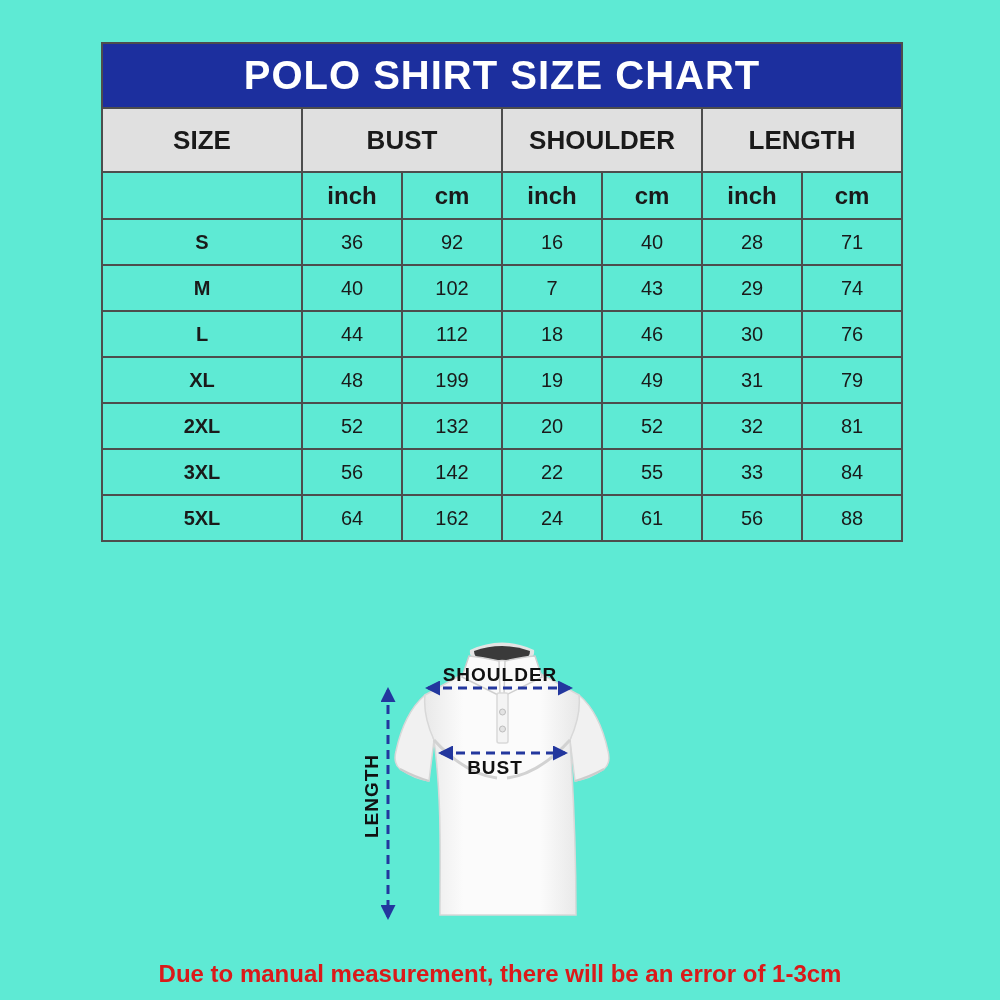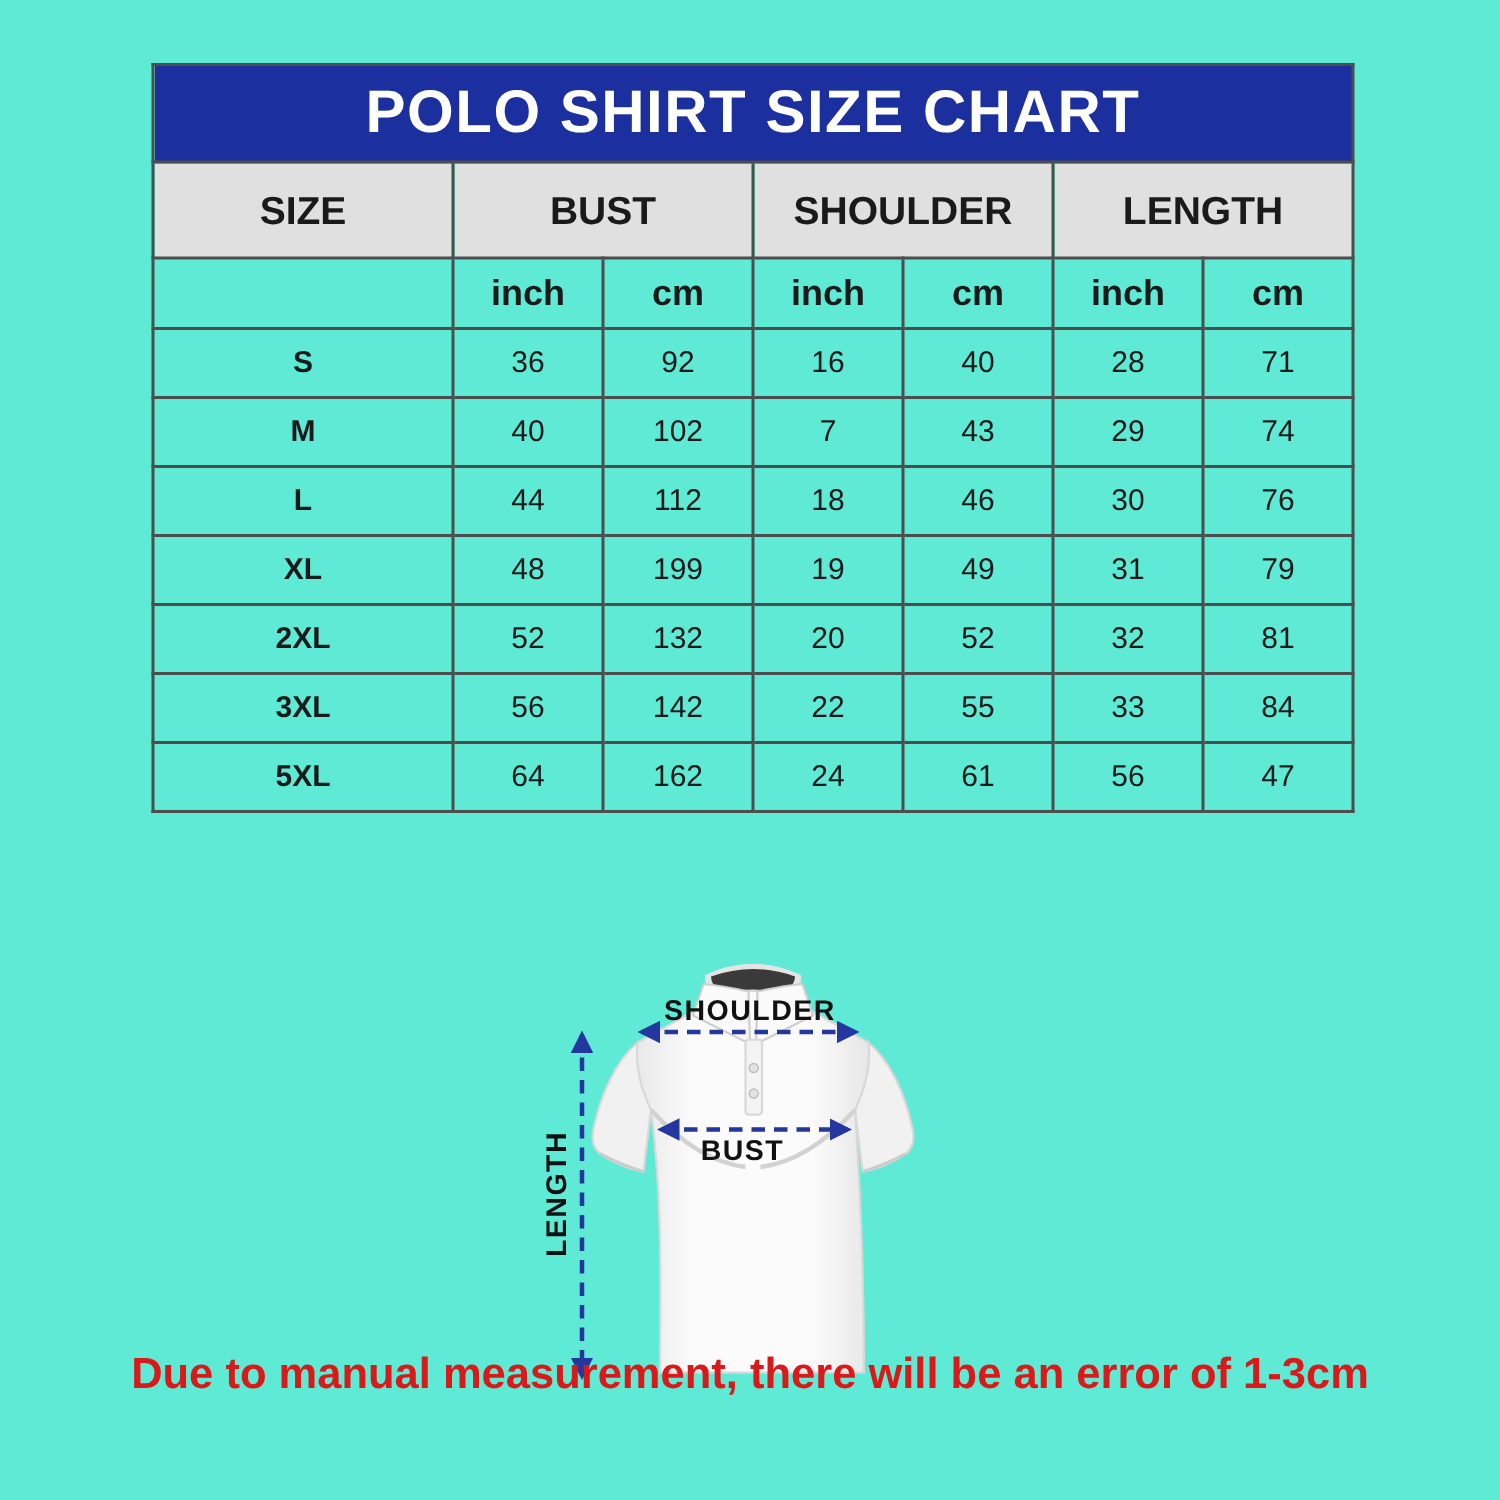--- a/index.html
+++ b/index.html
@@ -45,22 +45,22 @@
   }
   .label-shoulder { left:420px; top:664px; width:160px; }
   .label-bust     { left:435px; top:757px; width:120px; }
   .label-length   {
     left:322px; top:785px; width:100px;
     transform:rotate(-90deg); transform-origin:center center;
   }
 
   
   .note {
-    position:absolute; left:0; top:900px; width:1000px; text-align:center;
-    color:var(--note-red,#da1a1a); font-size:29px; font-weight:bold;
+    position:absolute; left:0; top:960px; width:1000px; text-align:center;
+    color:var(--note-red,#da1a1a); font-size:24px; font-weight:bold;
   }
 </style>
 </head>
 <body>
 
 <div class="page">
 
   <table class="size-chart">
     <colgroup>
       <col style="width:25%">
@@ -145,21 +145,21 @@
         <td>33</td>
         <td>84</td>
       </tr>
       <tr class="data-row">
         <td class="size-cell">5XL</td>
         <td>64</td>
         <td>162</td>
         <td>24</td>
         <td>61</td>
         <td>56</td>
-        <td>47</td>
+        <td>88</td>
       </tr>
     </tbody>
   </table>
 
   <div class="diagram">
     <svg width="280" height="300" viewBox="0 0 280 300" xmlns="http://www.w3.org/2000/svg">
       <defs>
         <linearGradient id="gBody" x1="0" y1="0" x2="1" y2="0">
           <stop offset="0" stop-color="#e9e9e9"></stop>
           <stop offset="0.25" stop-color="#fbfbfb"></stop>

